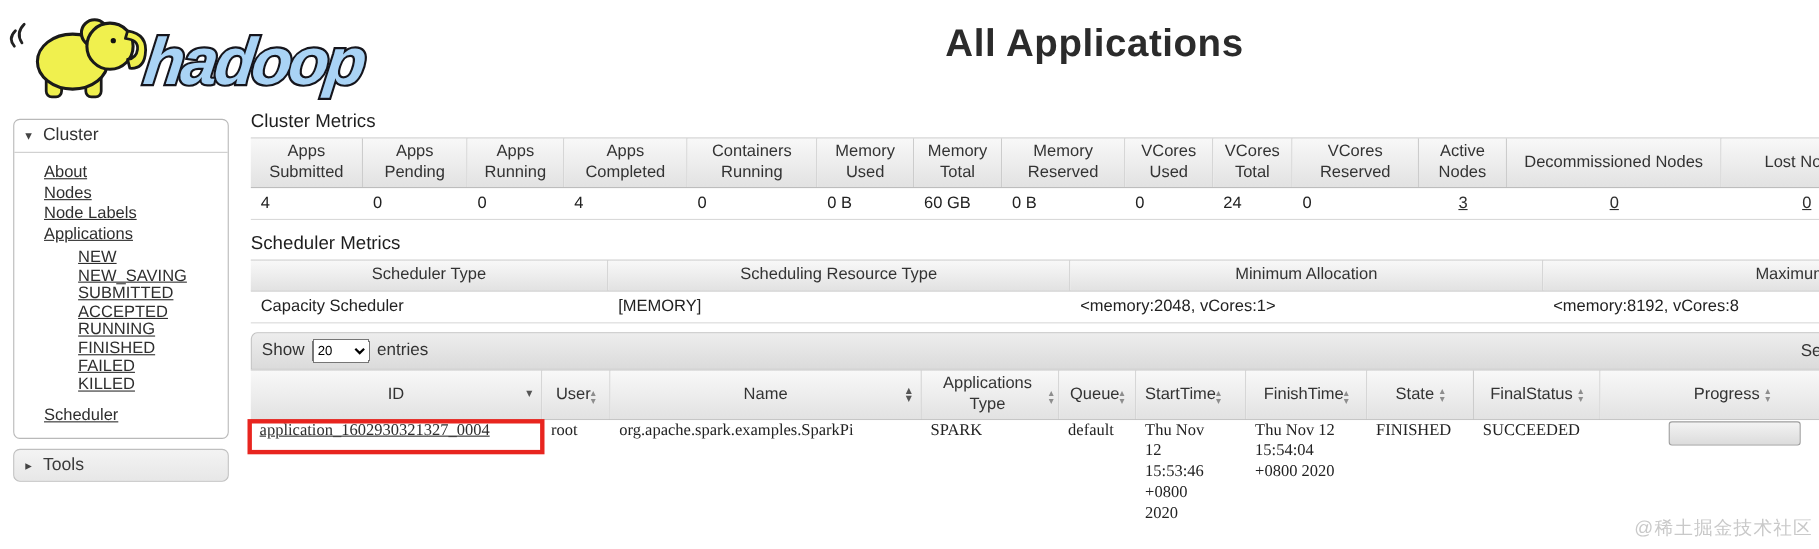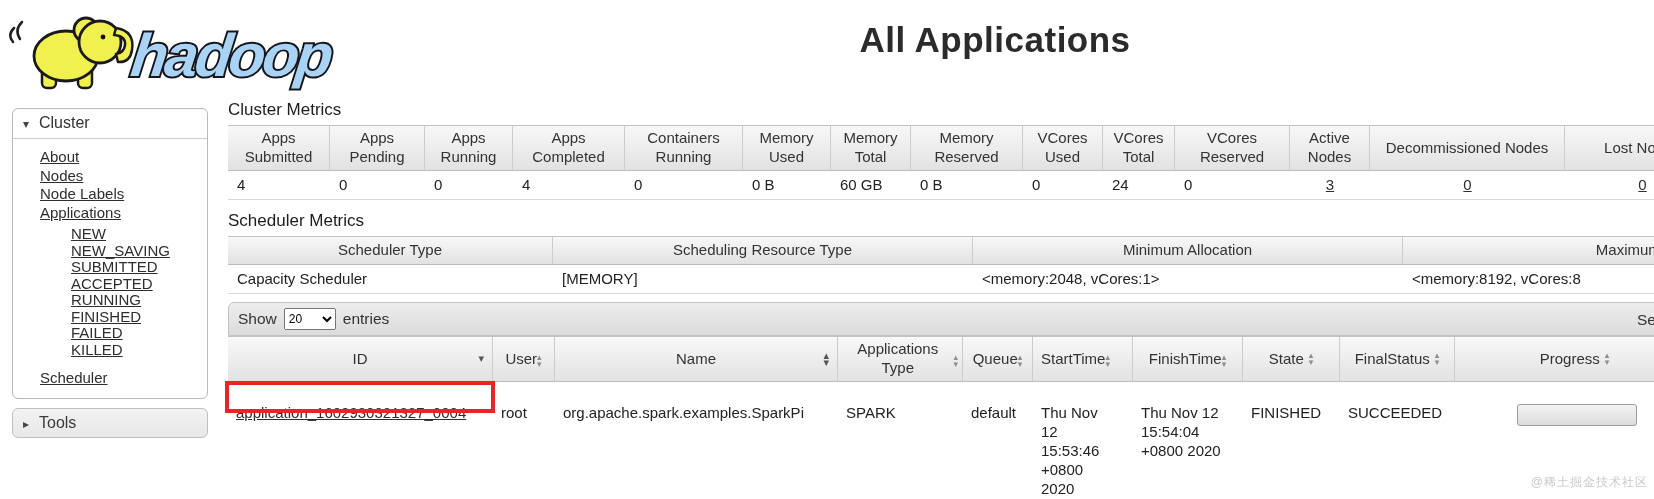--- a/index.html
+++ b/index.html
@@ -85,36 +85,36 @@
     display:inline-flex; flex-direction:column; align-items:center;
     font-size:9px; line-height:7px; color:#8d8d8d; margin-left:5px;
   }
   .th.stacked .sort-both { margin-left:0; margin-top:3px; }
   .sort-desc-icon {
     position:absolute; right:8px; top:50%; transform:translateY(-50%);
     font-size:11px; color:#555;
   }
 
   .apps-row { display:flex; background:#fff; align-items:flex-start; min-height:130px; }
-  .apps-row .td { padding:21px 8px; line-height:19px; }
+  .apps-row .td { padding:0 8px; line-height:19px;font-family:Liberation Serif, serif; }
   .td.ac5 { padding-right:26px; }
   .id-cell { position:relative; }
   .red-box {
     position:absolute; left:-3px; top:-1px; width:270px; height:32px;
     border:4px solid #e8251f; pointer-events:none;
   }
   .progress-outer {
     width:120px; height:22px; margin-left:54px; margin-top:1px;
     border:1px solid #9c9c9c; border-radius:3px;
     background:linear-gradient(#f3f3f3,#dcdcdc);
   }
   .progress-inner { height:100%; width:0%; background:#8cc63f; border-radius:2px; }
 
   .watermark {
-    position:absolute; right:6px; bottom:8px; color:#c9c9c9; font-size:12px; letter-spacing:1px;
+    position:absolute; right:6px; bottom:8px; color:#c9c9c9; font-size:17px; letter-spacing:1px;
   }
 </style>
 </head>
 <body>
 
 <div class="logo">
   <svg width="345" height="90" viewBox="0 0 345 90">
 
     <path d="M8,24 q-7,7 -1,14" fill="none" stroke="#222" stroke-width="2.5" stroke-linecap="round"></path>
     <path d="M16,18 q-8,8 -2,17" fill="none" stroke="#222" stroke-width="2.5" stroke-linecap="round"></path>

